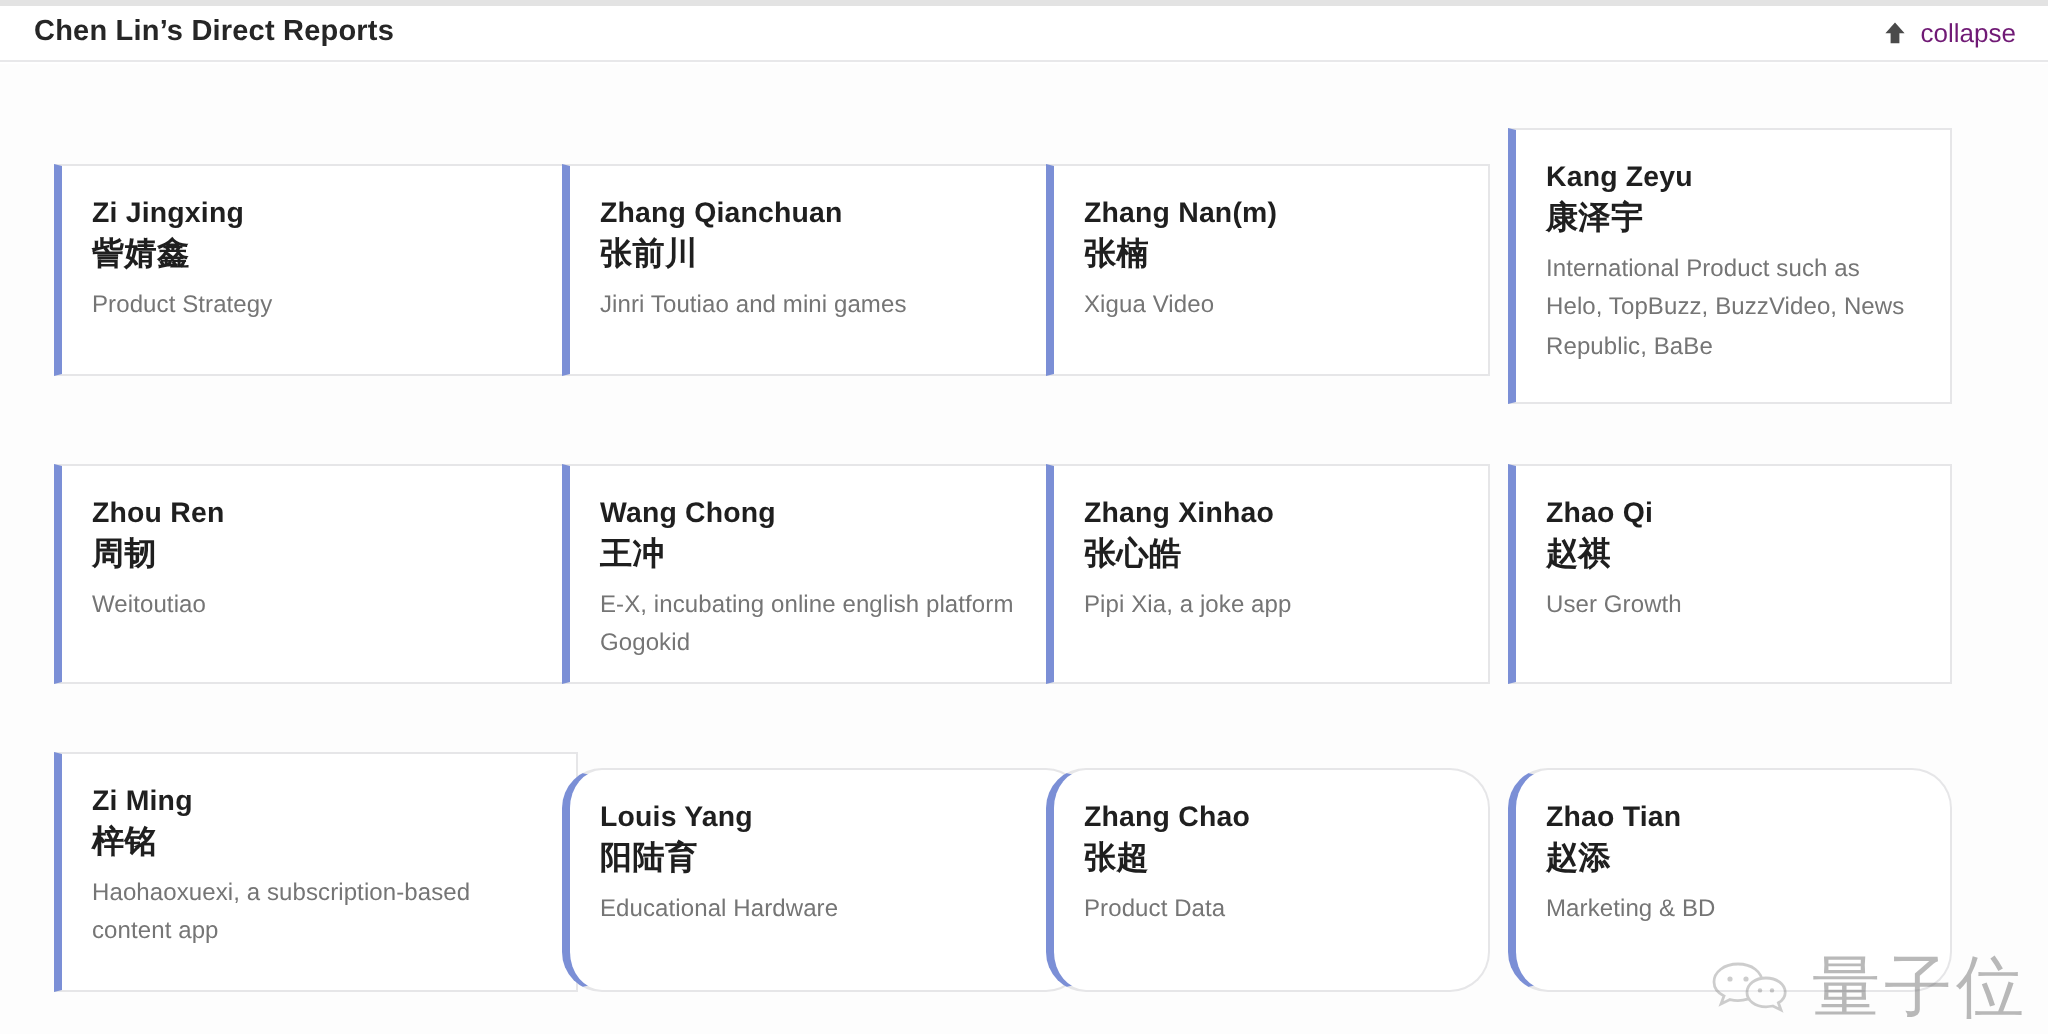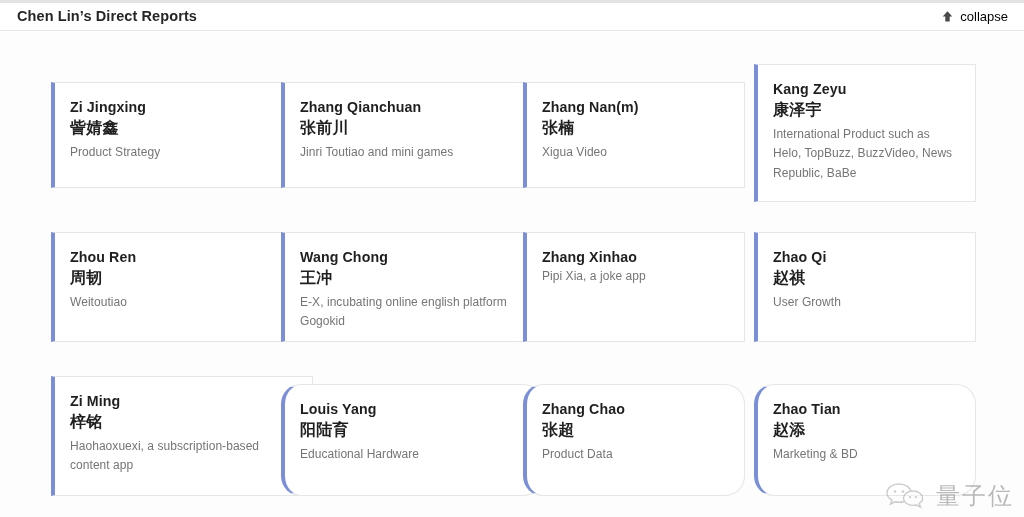--- a/index.html
+++ b/index.html
@@ -55,21 +55,21 @@
     user-select: none;
   }
   .collapse-arrow {
     display: inline-block;
     width: 13px;
     height: 13px;
     line-height: 1;
   }
   .collapse-label {
     font-size: 13px;
-    color: #000000;
+    color: #701a75;
   }
 
   
   .cards-area {
     position: absolute;
     top: 32px;
     left: 0;
     width: 1024px;
     height: 485px;
     background: #fdfdfd;
@@ -105,21 +105,21 @@
     white-space: nowrap;
   }
   .role {
     font-size: 12px;
     color: #757575;
     line-height: 1.62;
     letter-spacing: 0.05px;
   }
 
   
-  .col-0 { left: 51px;  width: 262px; }
+  .col-0 { left: 27px;  width: 262px; }
   .col-1 { left: 281px; width: 262px; }
   .col-2 { left: 523px; width: 222px; }
   .col-3 { left: 754px; width: 222px; }
 
   .row-0 { top: 50px;  height: 106px; }
   .row-0-tall { top: 32px; height: 138px; }
   .row-1 { top: 200px; height: 110px; }
   .row-2 { top: 344px; height: 120px; }
   .row-2-short { top: 352px; height: 112px; border-radius: 20px; }
 
@@ -134,21 +134,21 @@
     opacity: 0.42;
     pointer-events: none;
     user-select: none;
   }
   .wm-bubbles {
     width: 42px;
     height: 30px;
     position: relative;
   }
   .wm-text {
-    font-size: 24px;
+    font-size: 34px;
     color: #5a5a5a;
     font-family: "DejaVu Sans", "Liberation Sans", sans-serif;
     letter-spacing: 2px;
     line-height: 1;
   }
 </style>
 </head>
 <body>
 
 <div class="top-strip"></div>
@@ -212,20 +212,21 @@
     <div class="card-inner">
       <div class="name-en">Wang Chong</div>
       <div class="name-cn">王冲</div>
       <div class="role">E-X, incubating online english platform Gogokid</div>
     </div>
   </div>
 
   <div class="card col-2 row-1">
     <div class="card-inner">
       <div class="name-en">Zhang Xinhao</div>
+      <div class="name-cn">张心皓</div>
       <div class="role">Pipi Xia, a joke app</div>
     </div>
   </div>
 
   <div class="card col-3 row-1">
     <div class="card-inner">
       <div class="name-en">Zhao Qi</div>
       <div class="name-cn">赵祺</div>
       <div class="role">User Growth</div>
     </div>

